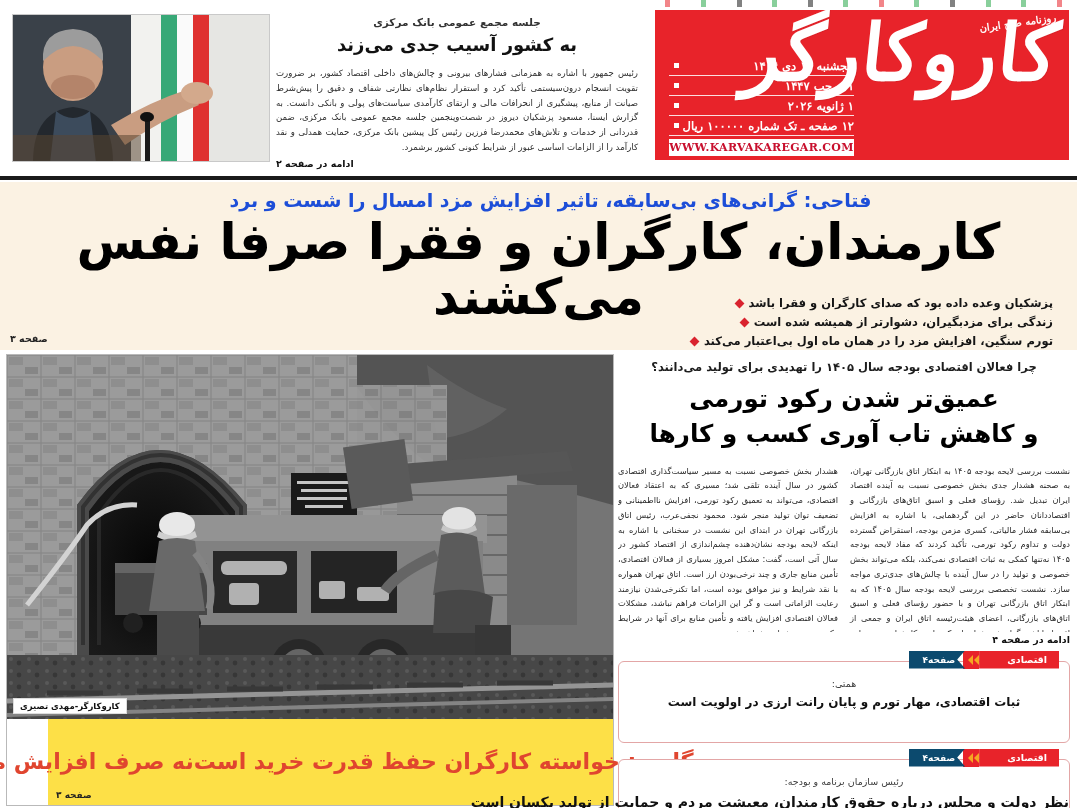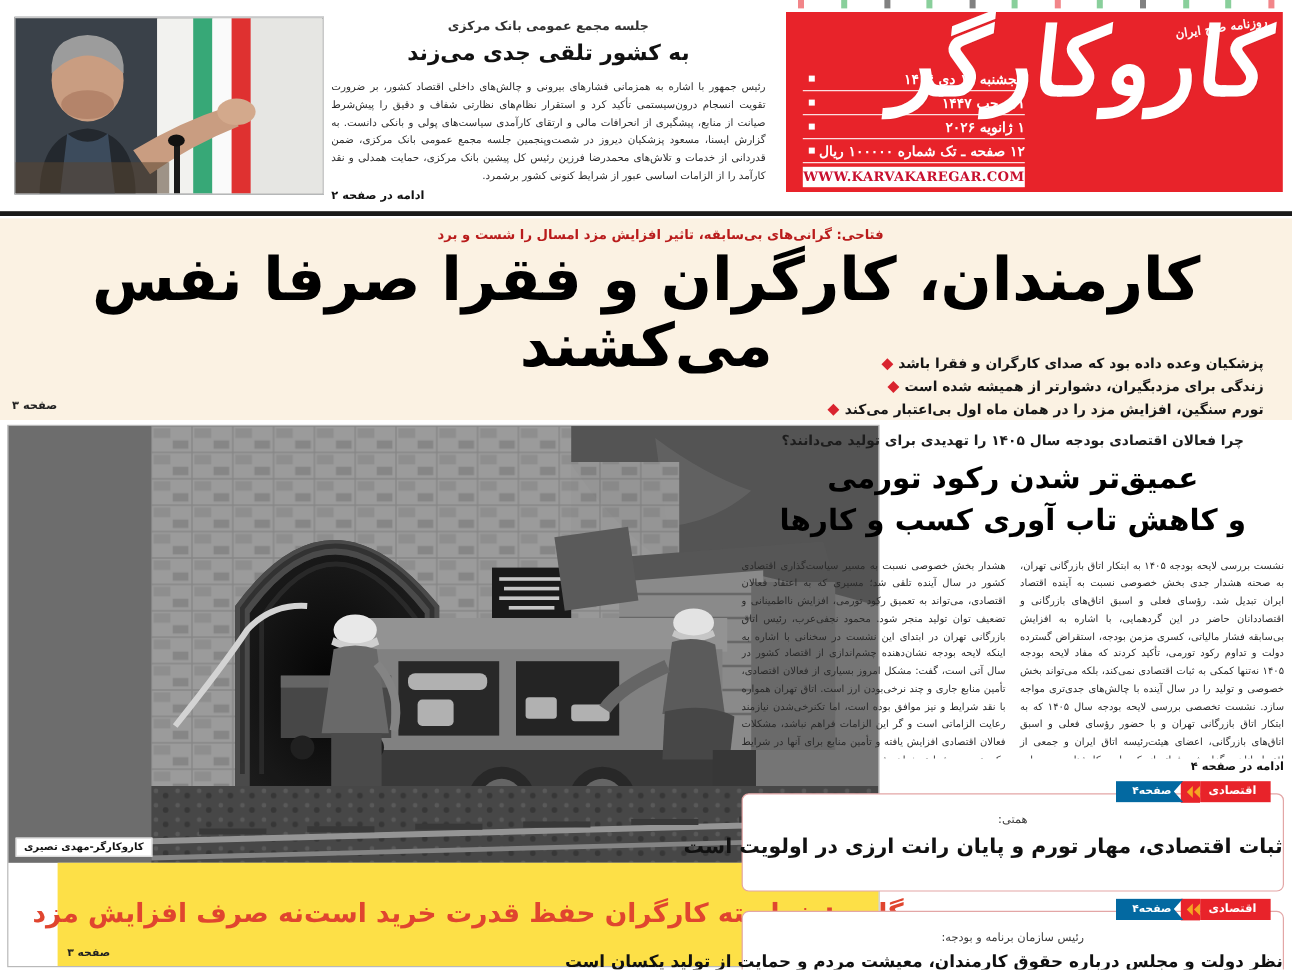--- a/index.html
+++ b/index.html
@@ -106,21 +106,21 @@
     position:absolute; left:0; top:176px; width:1077px; height:4px;
     background:#1a1a1a;
   }
 
   
   .hero {
     position:absolute; top:182px; left:0; width:1077px; height:168px;
     background:#fbf2e3;
   }
   .hero-kicker {
-    text-align:center; font-size:11px; font-weight:700; color:#b91c1c;
+    text-align:center; font-size:19px; font-weight:700; color:#1d4ed8;
     padding-top:7px; direction:rtl;padding-left:24px;
   }
   .hero-headline {
     text-align:center; font-size:50px; font-weight:700; color:#000;
     line-height:1.1; margin-top:4px; direction:rtl;
     letter-spacing:-1px;
     font-family:"DejaVu Sans","Liberation Sans",sans-serif;
   }
   .hero-bullets {
     position:absolute; right:24px; top:112px; width:560px;
@@ -138,21 +138,21 @@
   .hero-page {
     position:absolute; left:10px; bottom:6px;
     font-size:9.5px; font-weight:700; color:#222; direction:rtl;
   }
 
   
   .lower { position:absolute; top:352px; left:0; width:1077px; height:456px; }
 
   
   .photo-col {
-    position:absolute; left:6px; top:2px; width:727px; height:452px;
+    position:absolute; left:6px; top:2px; width:608px; height:452px;
     border:1px solid #b9b9b9; background:#fff;
   }
   .mine-photo {
     position:relative; width:100%; height:364px; overflow:hidden;
     background:#6d6d6d;
   }
   .credit {
     position:absolute; left:6px; bottom:5px; z-index:6;
     background:#fff; color:#111; font-size:8.5px; font-weight:600;
     padding:2px 6px; direction:rtl; border:1px solid #ddd;
@@ -201,43 +201,43 @@
   .teaser {
     position:relative; border:1px solid #e3a6a6; border-radius:6px;
     background:#fff; direction:rtl; margin-top:16px; height:82px;
   }
   .teaser-tag {
     position:absolute; top:-11px; right:10px; height:18px;
     display:flex; align-items:stretch; direction:rtl;
   }
   .tag-red {
     background:#e8232a; color:#fff; font-size:9.5px; font-weight:700;
-    padding:0 12px 0 7px; display:flex; align-items:center;
+    padding:0 12px 0 28px; display:flex; align-items:center;
     clip-path: polygon(0 0, 100% 0, 100% 100%, 0 100%);
   }
   .tag-chev {
     background:#e8232a; width:16px; position:relative;
     display:flex; align-items:center; justify-content:center;
   }
   .tag-black {
-    background:#0369a1; color:#fff; font-size:9px; font-weight:700;
+    background:#0c4a6e; color:#fff; font-size:9px; font-weight:700;
     padding:0 10px 0 14px; display:flex; align-items:center;
     clip-path: polygon(0 0, 100% 0, 86% 50%, 100% 100%, 0 100%);
     margin-right:-2px;
   }
   .chevs { display:flex; gap:1px; margin-left:4px; }
   .chevs i {
     width:0;height:0;border-top:5px solid transparent;
     border-bottom:5px solid transparent;border-right:5px solid #f5a623;
   }
   .teaser-kicker {
     text-align:center; font-size:9.5px; color:#3a3a3a; padding-top:16px;
   }
   .teaser-title {
-    text-align:center; font-size:17px; font-weight:700; color:#111;
+    text-align:center; font-size:12px; font-weight:700; color:#111;
     line-height:1.3; margin-top:6px; white-space:nowrap;
   }
   .teaser.small .teaser-title { font-size:14px; }
 </style>
 </head>
 <body>
 
 <div class="page">
 
   <div class="regmarks" id="regmarks">
@@ -300,21 +300,21 @@
           <path d="M100 110 q40 -24 78 -36 l10 16 q-40 16 -74 40 Z" fill="#c99d81"></path>
           <ellipse cx="186" cy="78" rx="16" ry="11" fill="#d3a98c"></ellipse>
           <rect x="134" y="104" width="5" height="44" fill="#1a1a1a"></rect>
           <ellipse cx="136" cy="102" rx="7" ry="5" fill="#111"></ellipse>
           <rect x="0" y="120" width="130" height="28" fill="#5a4632" opacity=".55"></rect>
         </svg>
       </div>
       <div class="ta-text">
         <div class="ta-kicker">جلسه مجمع عمومی بانک مرکزی</div>
         <div class="ta-headline">
-          <div>به کشور تلقی جدی می‌زند</div>
+          <div>به کشور آسیب جدی می‌زند</div>
         </div>
         <div class="ta-body">رئیس جمهور با اشاره به همزمانی فشارهای بیرونی و چالش‌های داخلی اقتصاد کشور، بر ضرورت تقویت انسجام درون‌سیستمی تأکید کرد و استقرار نظام‌های نظارتی شفاف و دقیق را پیش‌شرط صیانت از منابع، پیشگیری از انحرافات مالی و ارتقای کارآمدی سیاست‌های پولی و بانکی دانست. به گزارش ایسنا، مسعود پزشکیان دیروز در شصت‌وپنجمین جلسه مجمع عمومی بانک مرکزی، ضمن قدردانی از خدمات و تلاش‌های محمدرضا فرزین رئیس کل پیشین بانک مرکزی، حمایت همدلی و نقد کارآمد را از الزامات اساسی عبور از شرایط کنونی کشور برشمرد.</div>
         <div class="ta-more">ادامه در صفحه ۲</div>
       </div>
     </div>
 
     <div class="hrule-thick"></div>
   </div>
 
   <div class="hero">

